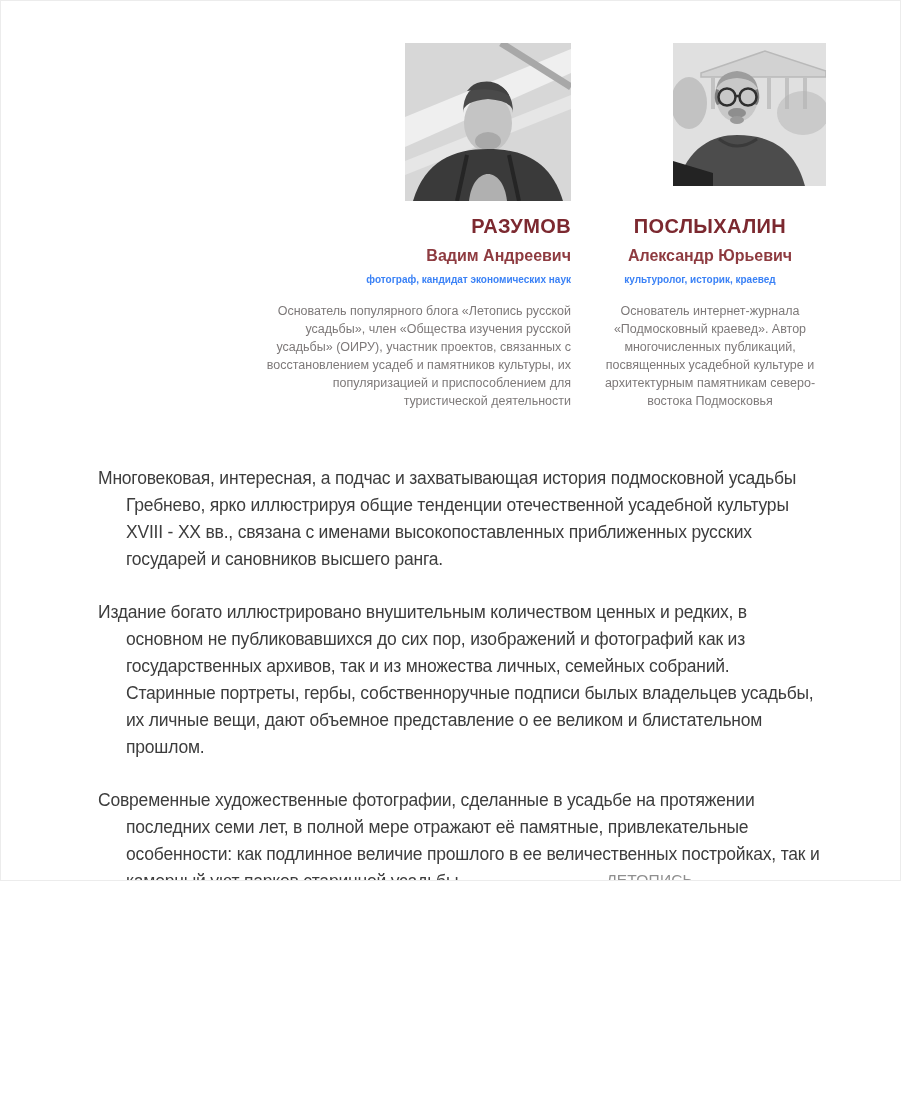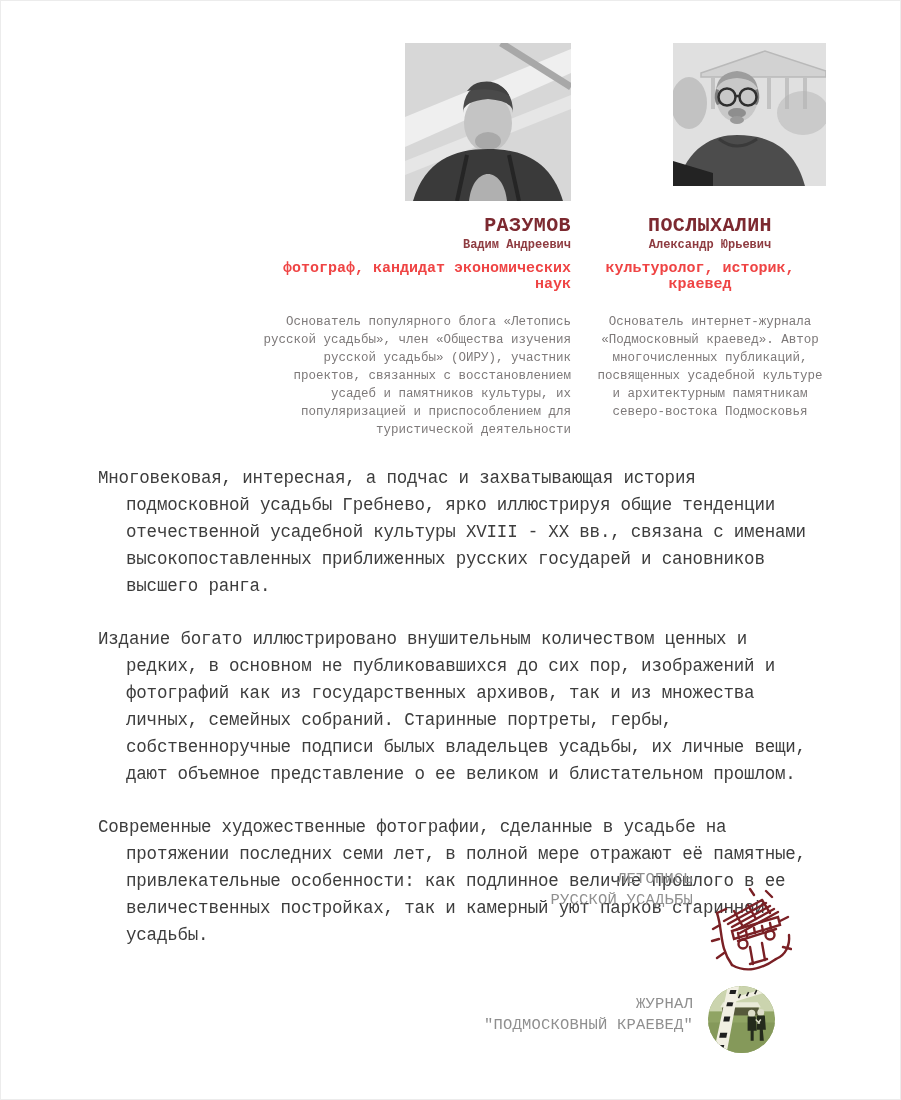--- a/index.html
+++ b/index.html
@@ -1,50 +1,50 @@
 <!DOCTYPE html>
 <html><head>
 <meta charset="utf-8">
 <style>
   html,body{margin:0;padding:0;background:#ffffff;}
   .page{
     position:relative;
-    width:901px;height:1100px;
+    width:901px;height:881px;
     background:#ffffff;
     box-sizing:border-box;
     border:1px solid #ececec;
-    font-family:Liberation Mono, monospace;
+    font-family:Liberation Sans, sans-serif;
     overflow:hidden;
   }
 
   
   .photo{position:absolute;top:42px;overflow:hidden;background:#dcdcdc;}
   .photo-left{left:404px;width:166px;height:158px;}
   .photo-right{left:672px;width:153px;height:143px;}
   .photo svg{display:block;width:100%;height:100%;}
 
   
   .author-block{position:absolute;top:214px;text-align:right;}
   .author-left{left:260px;width:310px;}
   .author-right{left:595px;width:228px;text-align:center;}
   .author-name{
     font-size:20px;font-weight:bold;color:#7c2930;
     letter-spacing:.4px;line-height:22px;
   }
   .author-patronymic{
-    font-size:12px;font-weight:bold;color:#8e3b40;
-    line-height:14px;margin-top:1px;
+    font-size:16px;font-weight:bold;color:#8e3b40;
+    line-height:14px;margin-top:12px;
   }
   .author-profession{
-    font-size:15px;font-weight:bold;color:#ef4444;
+    font-size:10px;font-weight:bold;color:#3b82f6;
     line-height:16px;margin-top:9px;
   }
   .author-right .author-profession{padding-right:20px;}
   .author-bio{
-    font-size:12.5px;color:#7d7979;line-height:18px;margin-top:20px;
+    font-size:12.5px;color:#7d7979;line-height:18px;margin-top:14px;
   }
 
   
   .body-text{
     position:absolute;left:97px;top:464px;width:723px;
     font-size:17.5px;color:#3d3d3d;line-height:27px;
     letter-spacing:-0.2px;
   }
   .body-text p{
     margin:0 0 26px 0;

